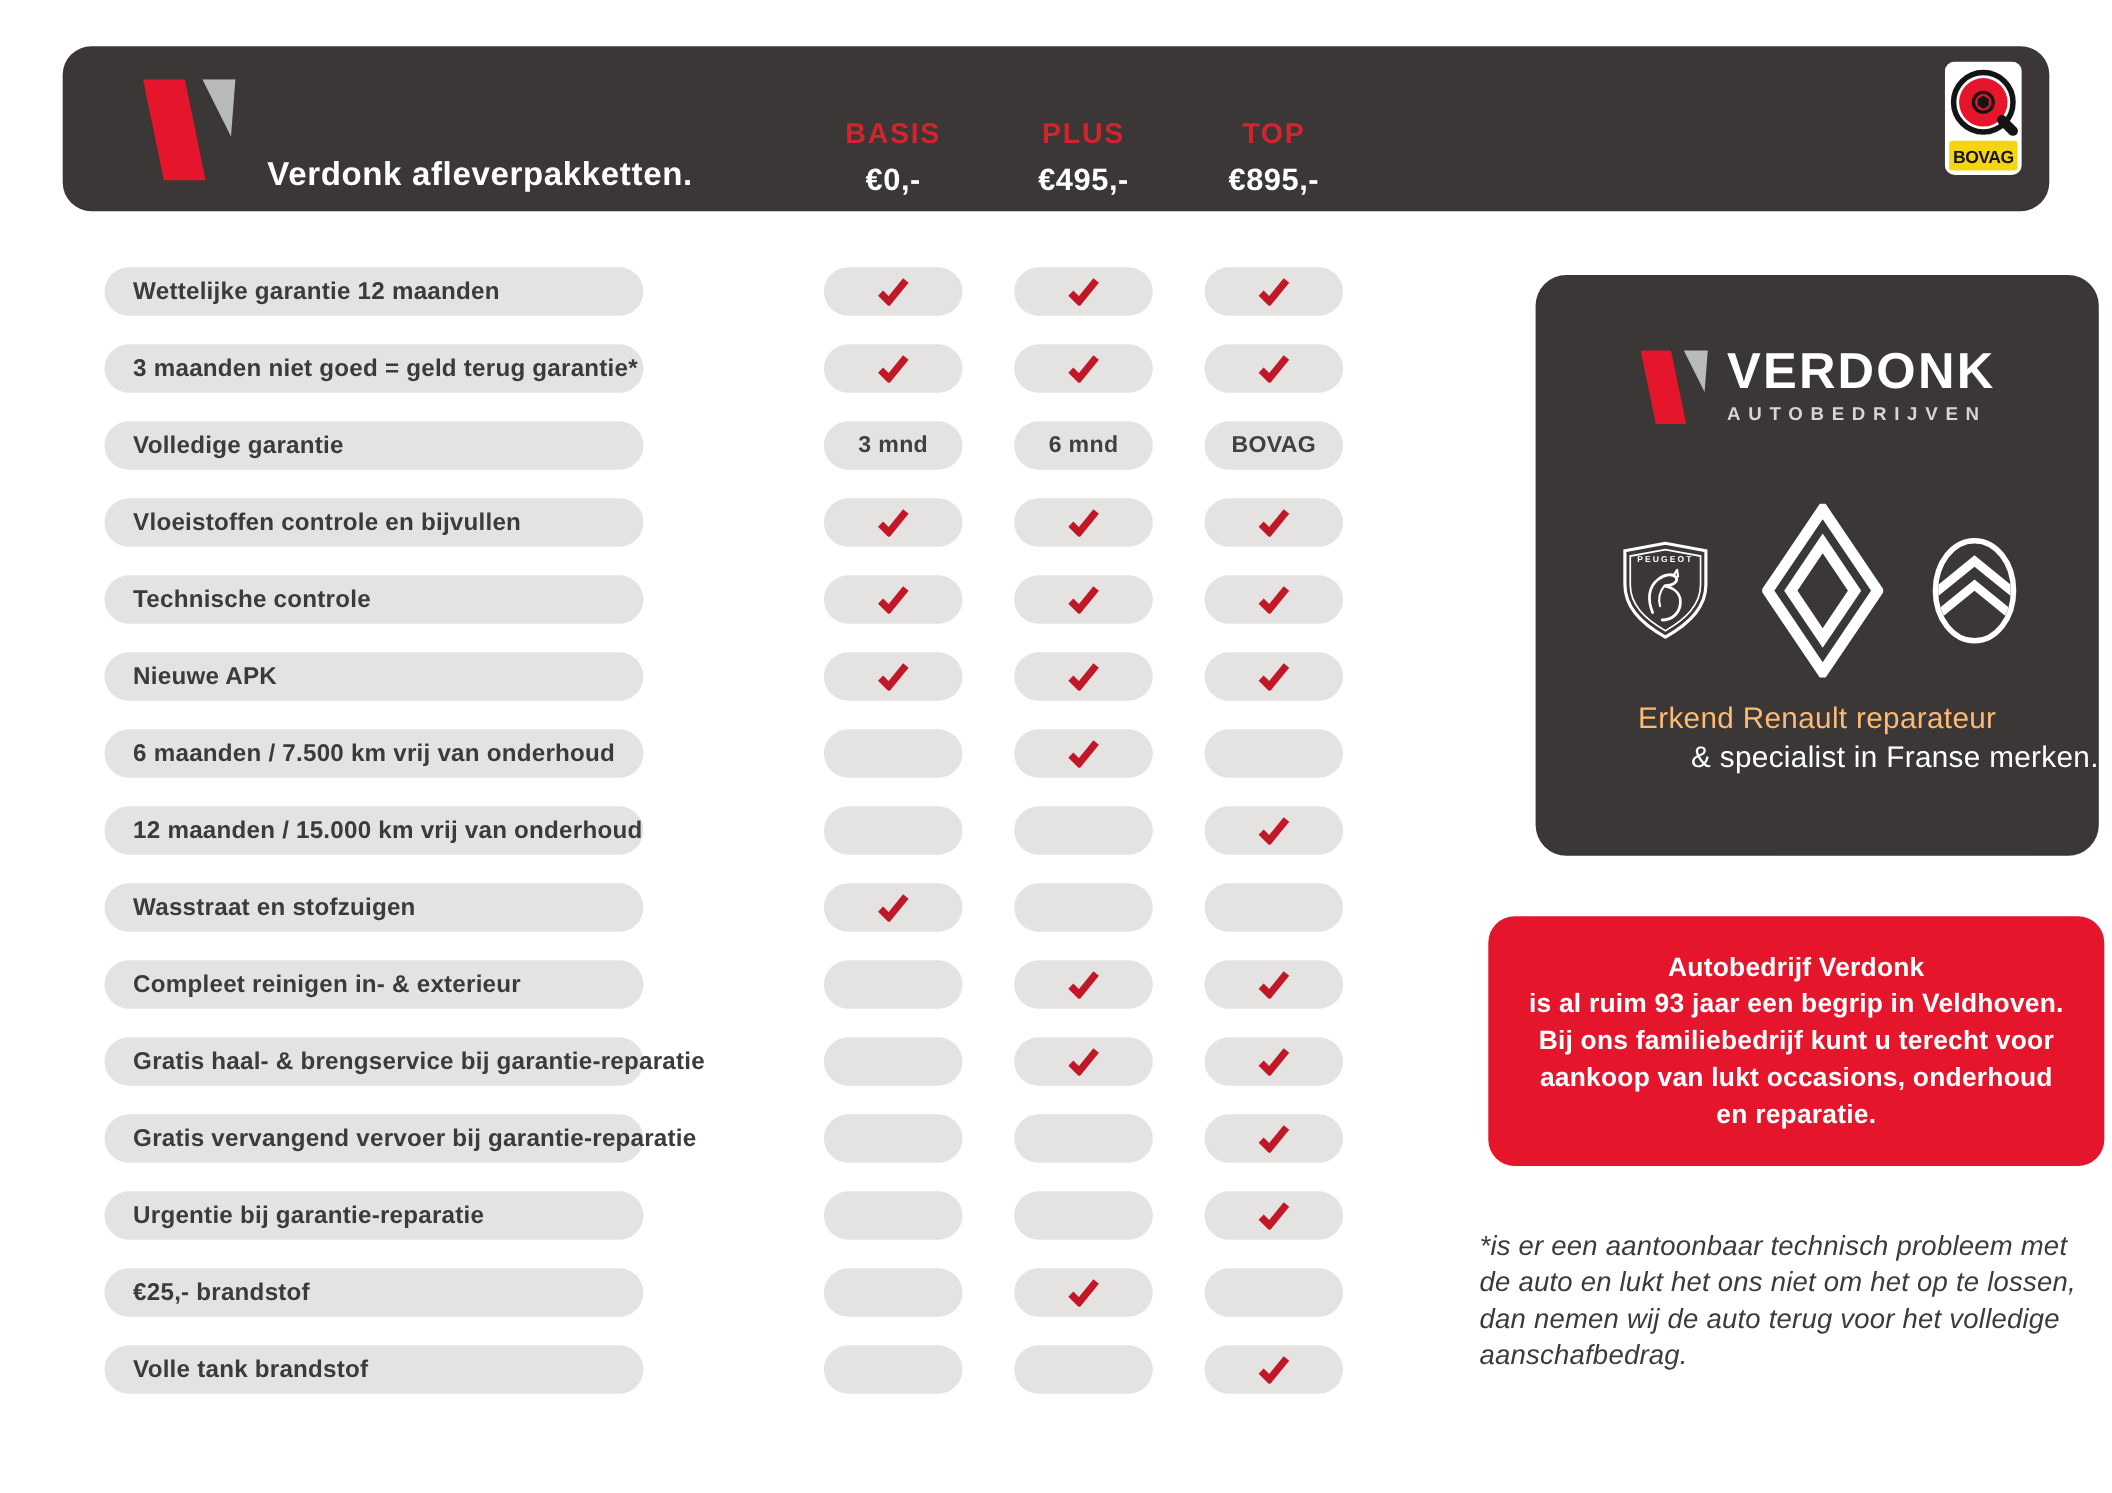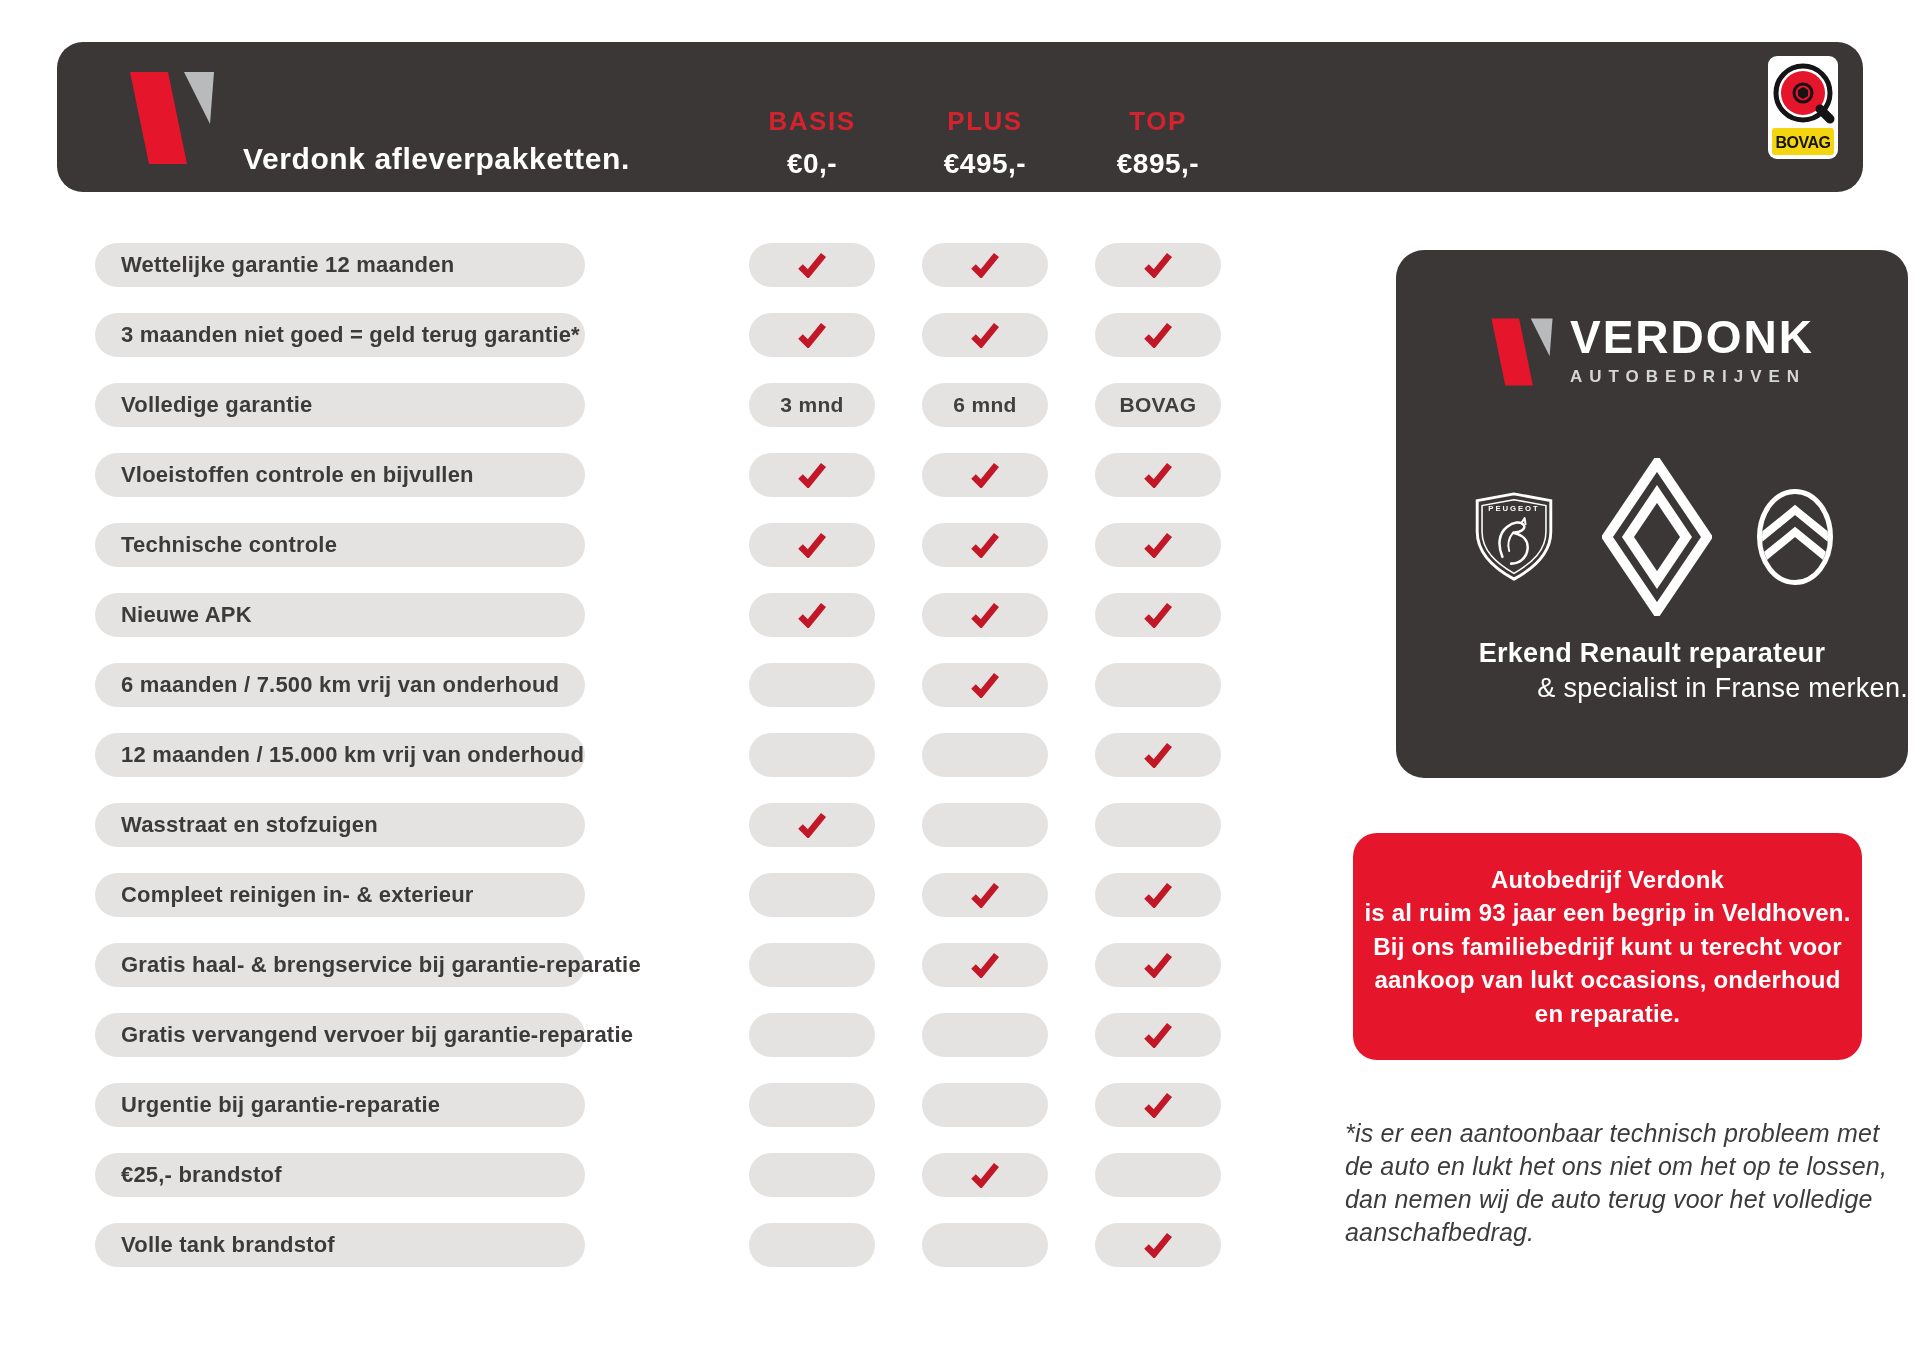--- a/index.html
+++ b/index.html
@@ -34,26 +34,26 @@
   .side-card{position:absolute;left:1396px;top:250px;width:512px;height:528px;
     background:var(--dark);border-radius:28px;}
   .v-logo-row{position:absolute;top:64px;left:0;right:0;display:flex;justify-content:center;
     align-items:flex-start;gap:16px;}
   .v-logo-row svg{width:64px;height:76px;flex:0 0 auto;}
   .v-word{display:flex;flex-direction:column;}
   .v-title{color:#fff;font-size:46px;font-weight:bold;letter-spacing:2px;line-height:1;}
   .v-sub{color:#d6d6d6;font-size:17px;letter-spacing:7px;margin-top:7px;font-weight:bold;}
   .brands-row{position:absolute;top:208px;left:0;right:0;display:flex;justify-content:center;
     align-items:center;gap:44px;}
-  .tagline1{position:absolute;top:388px;left:0;right:0;text-align:center;color:#ffffff;
-    font-size:27px;font-weight:bold;letter-spacing:.3px;}
+  .tagline1{position:absolute;top:388px;left:0;right:0;text-align:center;color:#fdba74;
+    font-size:27px;font-weight:normal;letter-spacing:.3px;}
   .tagline2{position:absolute;top:423px;left:0;right:0;text-align:right;color:#fff;
     font-size:27px;font-weight:normal;letter-spacing:.3px;margin-left:32px;}
   
-  .info-box{position:absolute;left:1353px;top:833px;width:509px;height:227px;background:var(--red);
+  .info-box{position:absolute;left:1353px;top:833px;width:560px;height:227px;background:var(--red);
     border-radius:24px;display:flex;flex-direction:column;justify-content:center;align-items:center;}
   .info-box div{color:#fff;font-size:24px;font-weight:bold;line-height:33.5px;text-align:center;
     letter-spacing:.2px;}
   
   .footnote{position:absolute;left:1345px;top:1117px;width:560px;color:#3b3b3b;
     font-size:25px;font-style:italic;line-height:33px;letter-spacing:.2px;}
 </style>
 </head>
 <body>
 

